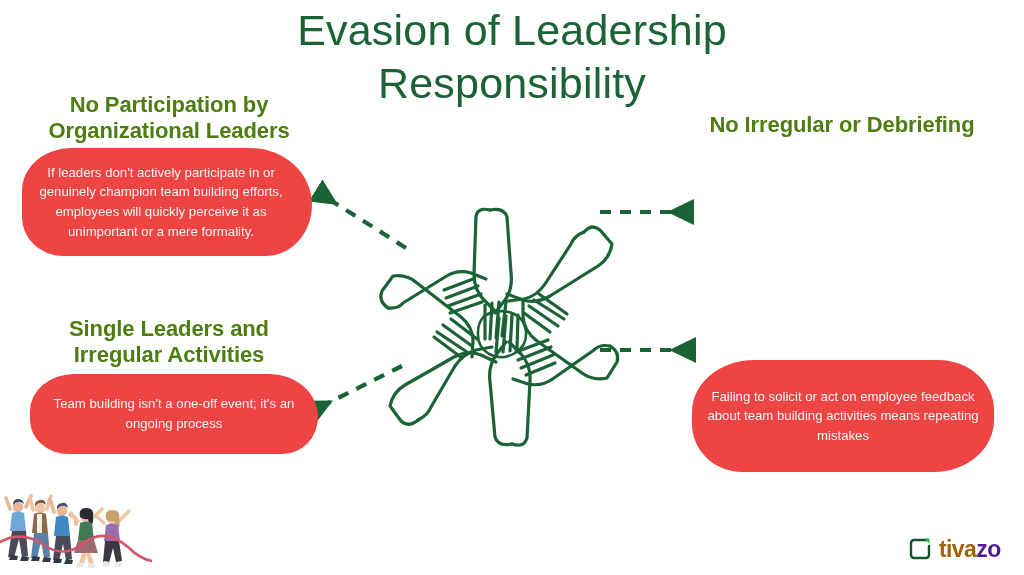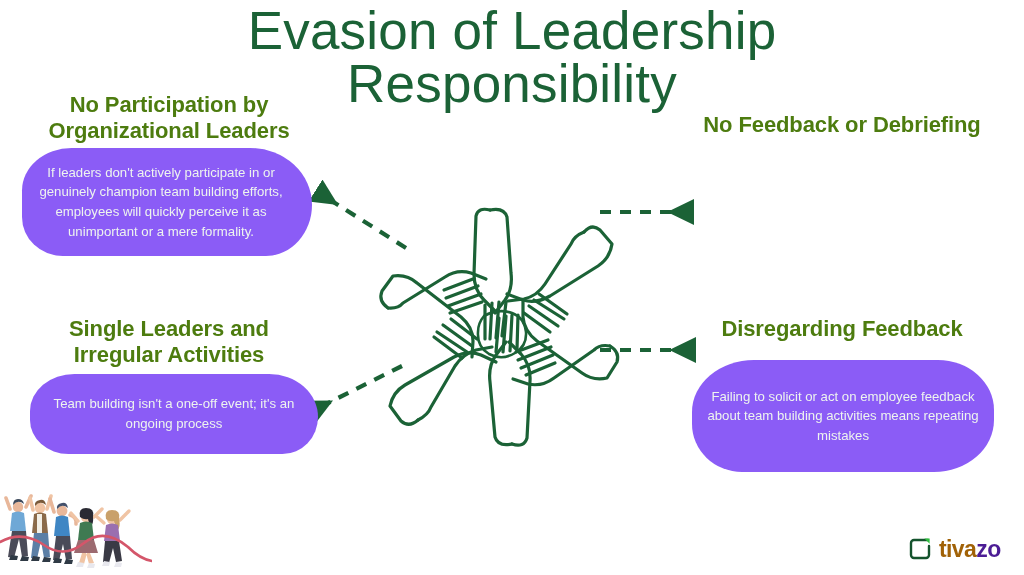--- a/index.html
+++ b/index.html
@@ -25,21 +25,21 @@
     background: #ffffff;
   }
 
   
   .slide-title {
     position: absolute;
     left: 232px;
     top: 4px;
     width: 560px;
     text-align: center;
-    font-size: 53px;
+    font-size: 43px;
     line-height: 53px;
     font-weight: 400;
     color: #1b6236;
     letter-spacing: 0.2px;
   }
 
   
   .card-heading {
     position: absolute;
     font-size: 22px;
@@ -49,21 +49,21 @@
     letter-spacing: -0.1px;
   }
   .heading-tl { left: 24px;  top: 92px;  width: 290px; text-align: center; }
   .heading-tr { left: 692px; top: 112px; width: 300px; text-align: center; }
   .heading-bl { left: 24px;  top: 316px; width: 290px; text-align: center; }
   .heading-br { left: 692px; top: 316px; width: 300px; text-align: center; }
 
   
   .card {
     position: absolute;
-    background: #8b5cf6;
+    background: #ef4444;
     display: flex;
     align-items: center;
     justify-content: flex-start;
   }
   .card-body {
     position: relative;
     color: #eef4ef;
     font-size: 13.2px;
     line-height: 19.6px;
     text-align: center;
@@ -202,28 +202,27 @@
     <g>
       <line x1="600" y1="350" x2="686" y2="350" stroke="#1b6236" stroke-width="4.2" stroke-dasharray="11 9" stroke-linecap="butt" marker-end="url(#ah-ul)"></line>
     </g>
   </svg>
 
   <div class="card-heading heading-tl">No Participation by Organizational Leaders</div>
   <div class="card card-tl">
     <div class="card-body">If leaders don't actively participate in or genuinely champion team building efforts, employees will quickly perceive it as unimportant or a mere formality.</div>
   </div>
 
-  <div class="card-heading heading-tr">No Feedback or Debriefing</div>
+  <div class="card-heading heading-tr">No Irregular or Debriefing</div>
 
   <div class="card-heading heading-bl">Single Leaders and Irregular Activities</div>
   <div class="card card-bl">
     <div class="card-body">Team building isn't a one-off event; it's an ongoing process</div>
   </div>
 
-  <div class="card-heading heading-br">Disregarding Feedback</div>
   <div class="card card-br">
     <div class="card-body">Failing to solicit or act on employee feedback about team building activities means repeating mistakes</div>
   </div>
 
   <svg class="people" viewBox="0 0 152 88">
 
     <g>
       <path d="M10 22 l-4 -11 M26 20 l5 -11" stroke="#e8b79a" stroke-width="3.6" stroke-linecap="round" fill="none"></path>
       <circle cx="18" cy="20" r="5.2" fill="#e8b79a"></circle>
       <path d="M13 18 q5 -6 11 -1 q-1 -5 -6 -5 q-5 0 -5 6z" fill="#3e4a5c"></path>

